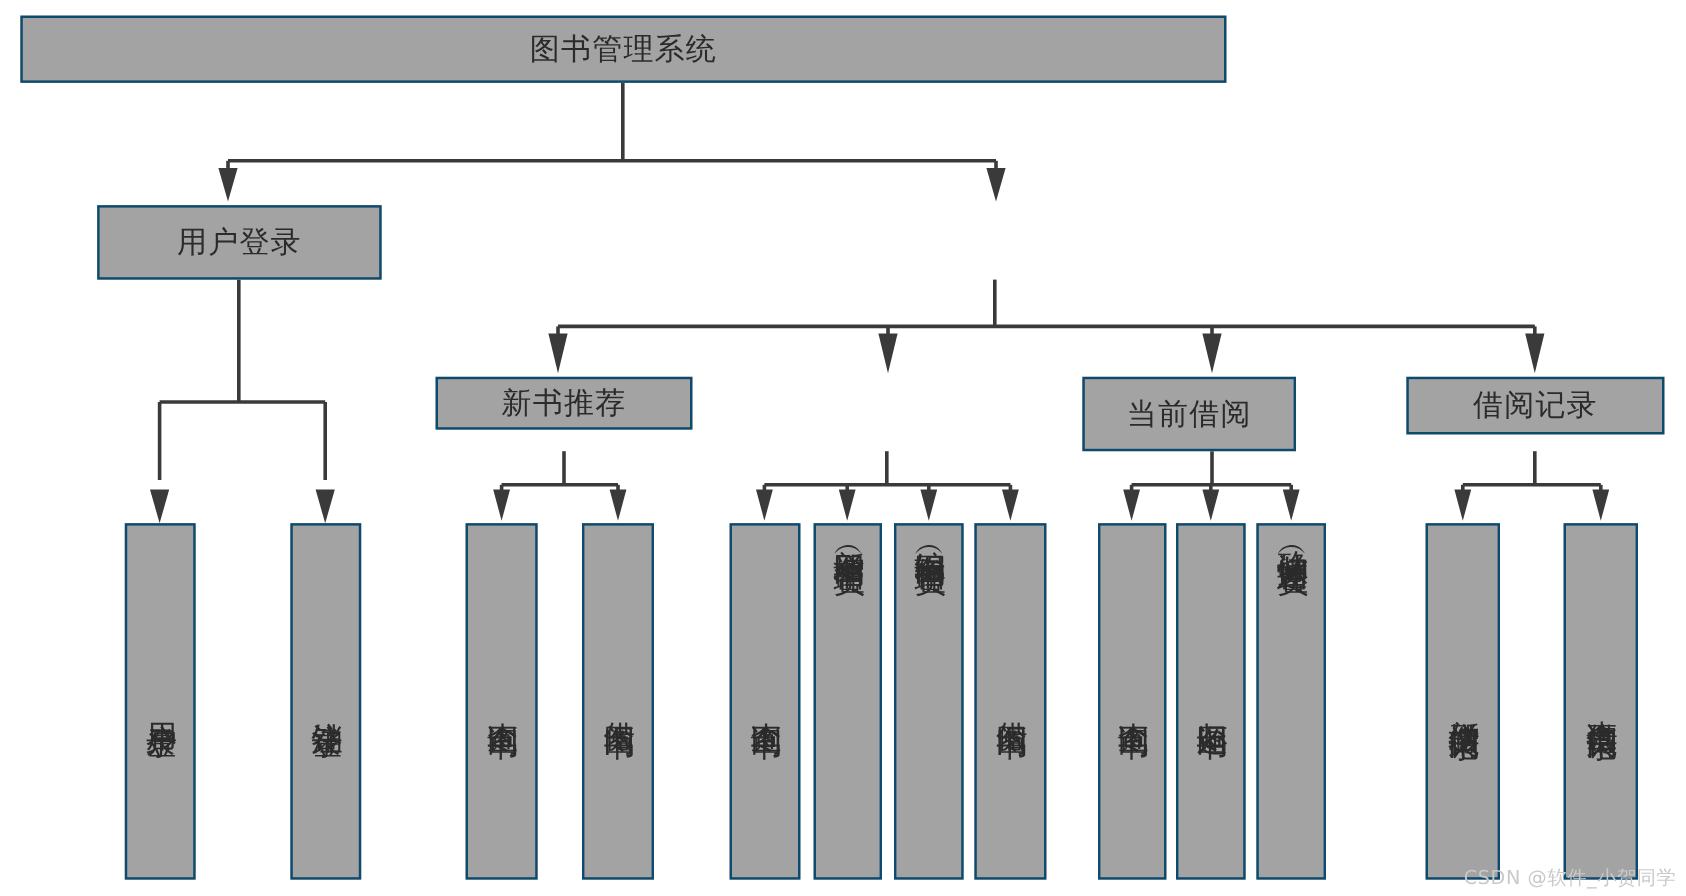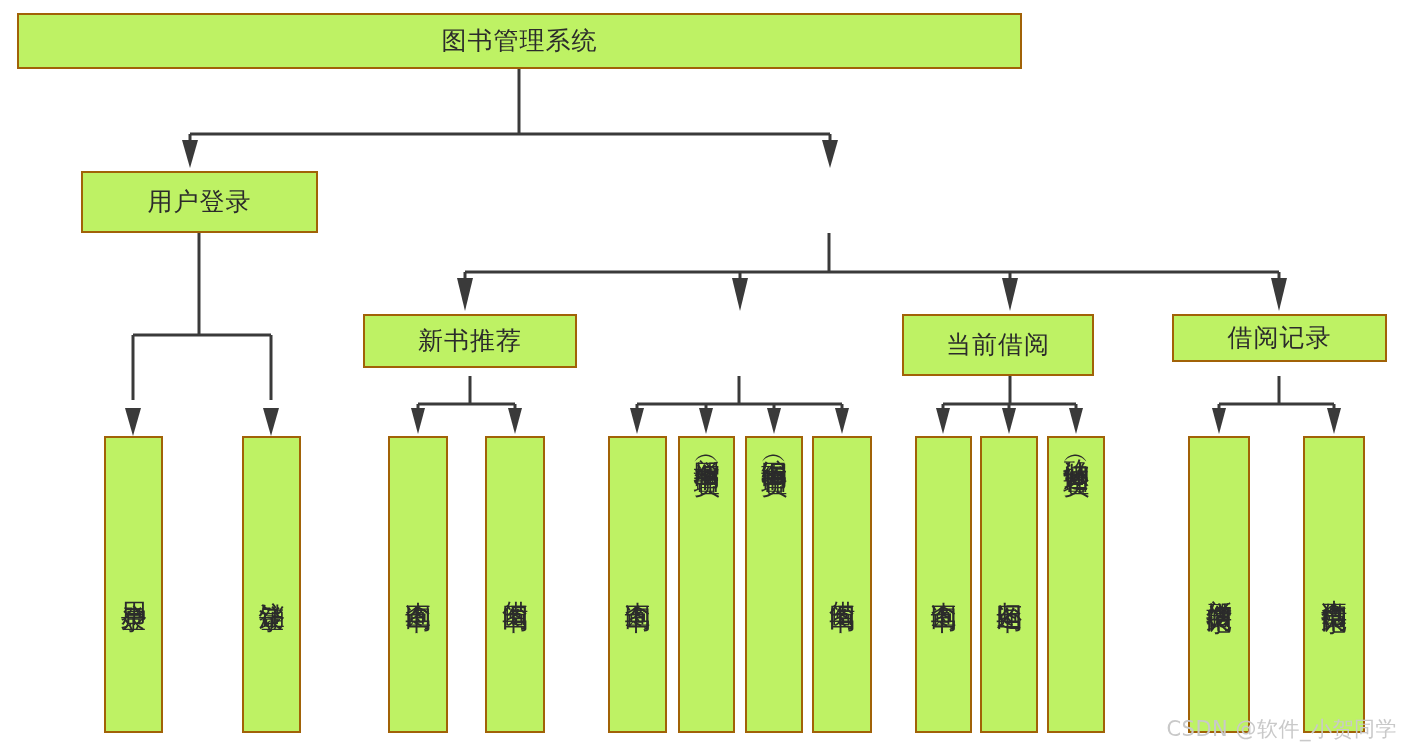--- a/index.html
+++ b/index.html
@@ -21,22 +21,22 @@
     position: absolute;
     left: 0;
     top: 0;
     width: 1405px;
     height: 747px;
     pointer-events: none;
   }
   .node {
     position: absolute;
     box-sizing: border-box;
-    border: 2px solid #a16207;
-    background: #bef264;
+    border: 2px solid #0c4a6e;
+    background: #a3a3a3;
     display: flex;
     align-items: center;
     justify-content: center;
     color: #2b2b2b;
   }
   .node-h .label {
     font-size: 25px;
     line-height: 1.2;
     letter-spacing: 1px;
     white-space: nowrap;
@@ -55,21 +55,21 @@
     white-space: nowrap;
     display: block;
   }
   .node-v.center-v {
     align-items: center;
   }
   .watermark {
     position: absolute;
     right: 8px;
     bottom: 4px;
-    font-size: 21px;
+    font-size: 16px;
     color: #c9c9c9;
     letter-spacing: 0.5px;
     white-space: nowrap;
     user-select: none;
   }
 </style>
 </head>
 <body>
 
 <div id="canvas">
@@ -153,24 +153,24 @@
   </svg>
 
   <div class="node node-h" style="left:17px; top:13px; width:1005px; height:56px;">
     <span class="label">图书管理系统</span>
   </div>
 
   <div class="node node-h" style="left:81px; top:171px; width:237px; height:62px;">
     <span class="label">用户登录</span>
   </div>
 
-  <div class="node node-h" style="left:363px; top:314px; width:214px; height:54px;">
+  <div class="node node-h" style="left:363px; top:314px; width:214px; height:44px;">
     <span class="label">新书推荐</span>
   </div>
-  <div class="node node-h" style="left:902px; top:314px; width:192px; height:62px;">
+  <div class="node node-h" style="left:902px; top:314px; width:178px; height:62px;">
     <span class="label">当前借阅</span>
   </div>
   <div class="node node-h" style="left:1172px; top:314px; width:215px; height:48px;">
     <span class="label">借阅记录</span>
   </div>
 
   <div class="node node-v center-v" style="left:104px; top:436px; width:59px; height:297px;">
     <span class="label">用户登录</span>
   </div>
   <div class="node node-v center-v" style="left:242px; top:436px; width:59px; height:297px;">

